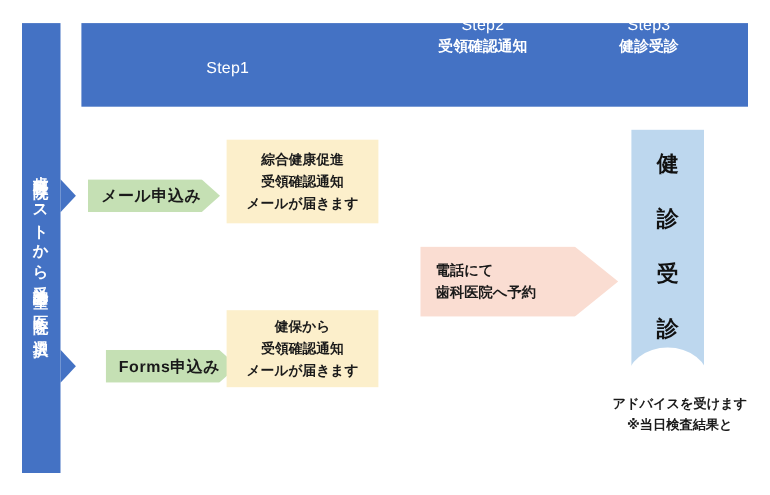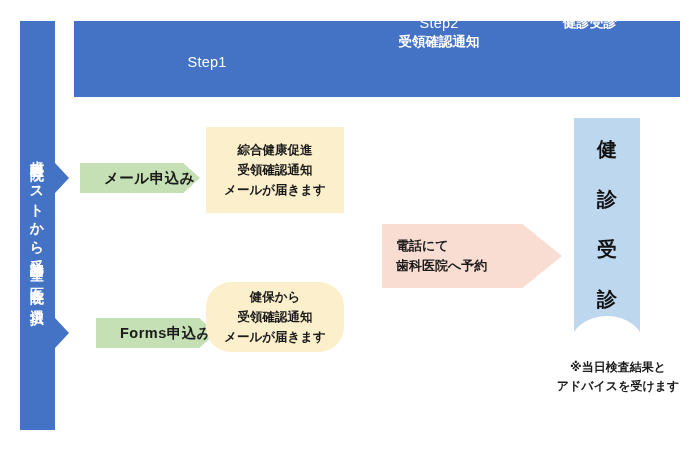--- a/index.html
+++ b/index.html
@@ -47,35 +47,35 @@
   #vtip1{top:163px;}
   #vtip2{top:318px;}
 
   
   .chev{
     position:absolute;left:80px;width:120px;height:30px;
     background:var(--green,#C5E0B4);
     clip-path:polygon(0 0, 86% 0, 100% 50%, 86% 100%, 0 100%);
     display:flex;align-items:center;
     color:#1a1a1a;font-size:14.5px;font-weight:700;
-    padding-left:24px;box-sizing:border-box;letter-spacing:.5px;
+    padding-left:12px;box-sizing:border-box;letter-spacing:.5px;
   }
   #chev1{top:163px;}
   #chev2{top:318px;margin-left:16px;}
 
   
   .ybox{
     position:absolute;left:206px;width:138px;
     background:var(--yellow,#FCEFCB);
     display:flex;flex-direction:column;align-items:center;justify-content:center;
     color:#1a1a1a;font-size:12.5px;font-weight:700;line-height:1.62;
     box-sizing:border-box;
   }
-  #ybox1{top:127px;height:86px;}
-  #ybox2{top:282px;height:70px;border-radius:25px;}
+  #ybox1{top:127px;height:76px;}
+  #ybox2{top:282px;height:70px;}
   .ybox span{display:block;white-space:nowrap;}
 
   
   .pink-arrow{
     position:absolute;left:382px;top:224px;width:180px;height:64px;
     background:var(--pink,#FADDD2);
     clip-path:polygon(0 0, 78% 0, 100% 50%, 78% 100%, 0 100%);
     display:flex;flex-direction:column;justify-content:center;
     padding-left:14px;box-sizing:border-box;
     color:#1a1a1a;font-size:13px;font-weight:700;line-height:1.55;
@@ -121,20 +121,21 @@
   <div class="header-bar"></div>
 
   <div class="step" id="step1">
     <span class="step-no">Step1</span>
   </div>
   <div class="step" id="step2">
     <span class="step-no">Step2</span>
     <span class="step-title">受領確認通知</span>
   </div>
   <div class="step" id="step3">
+    <span class="step-no">Step3</span>
     <span class="step-title">健診受診</span>
   </div>
 
   <div class="chev" id="chev1">
     <span>メール申込み</span>
   </div>
   <div class="ybox" id="ybox1">
     <span>綜合健康促進</span>
     <span>受領確認通知</span>
     <span>メールが届きます</span>
@@ -157,17 +158,17 @@
   <div class="exam-col"></div>
   <div class="exam-arc"></div>
   <div class="exam-label">
     <span>健</span>
     <span>診</span>
     <span>受</span>
     <span>診</span>
   </div>
 
   <div class="note">
+    <span>アドバイスを受けます</span>
     <span>※当日検査結果と</span>
-    <span>アドバイスを受けます</span>
   </div>
 
 </div>
 
 </body></html>

